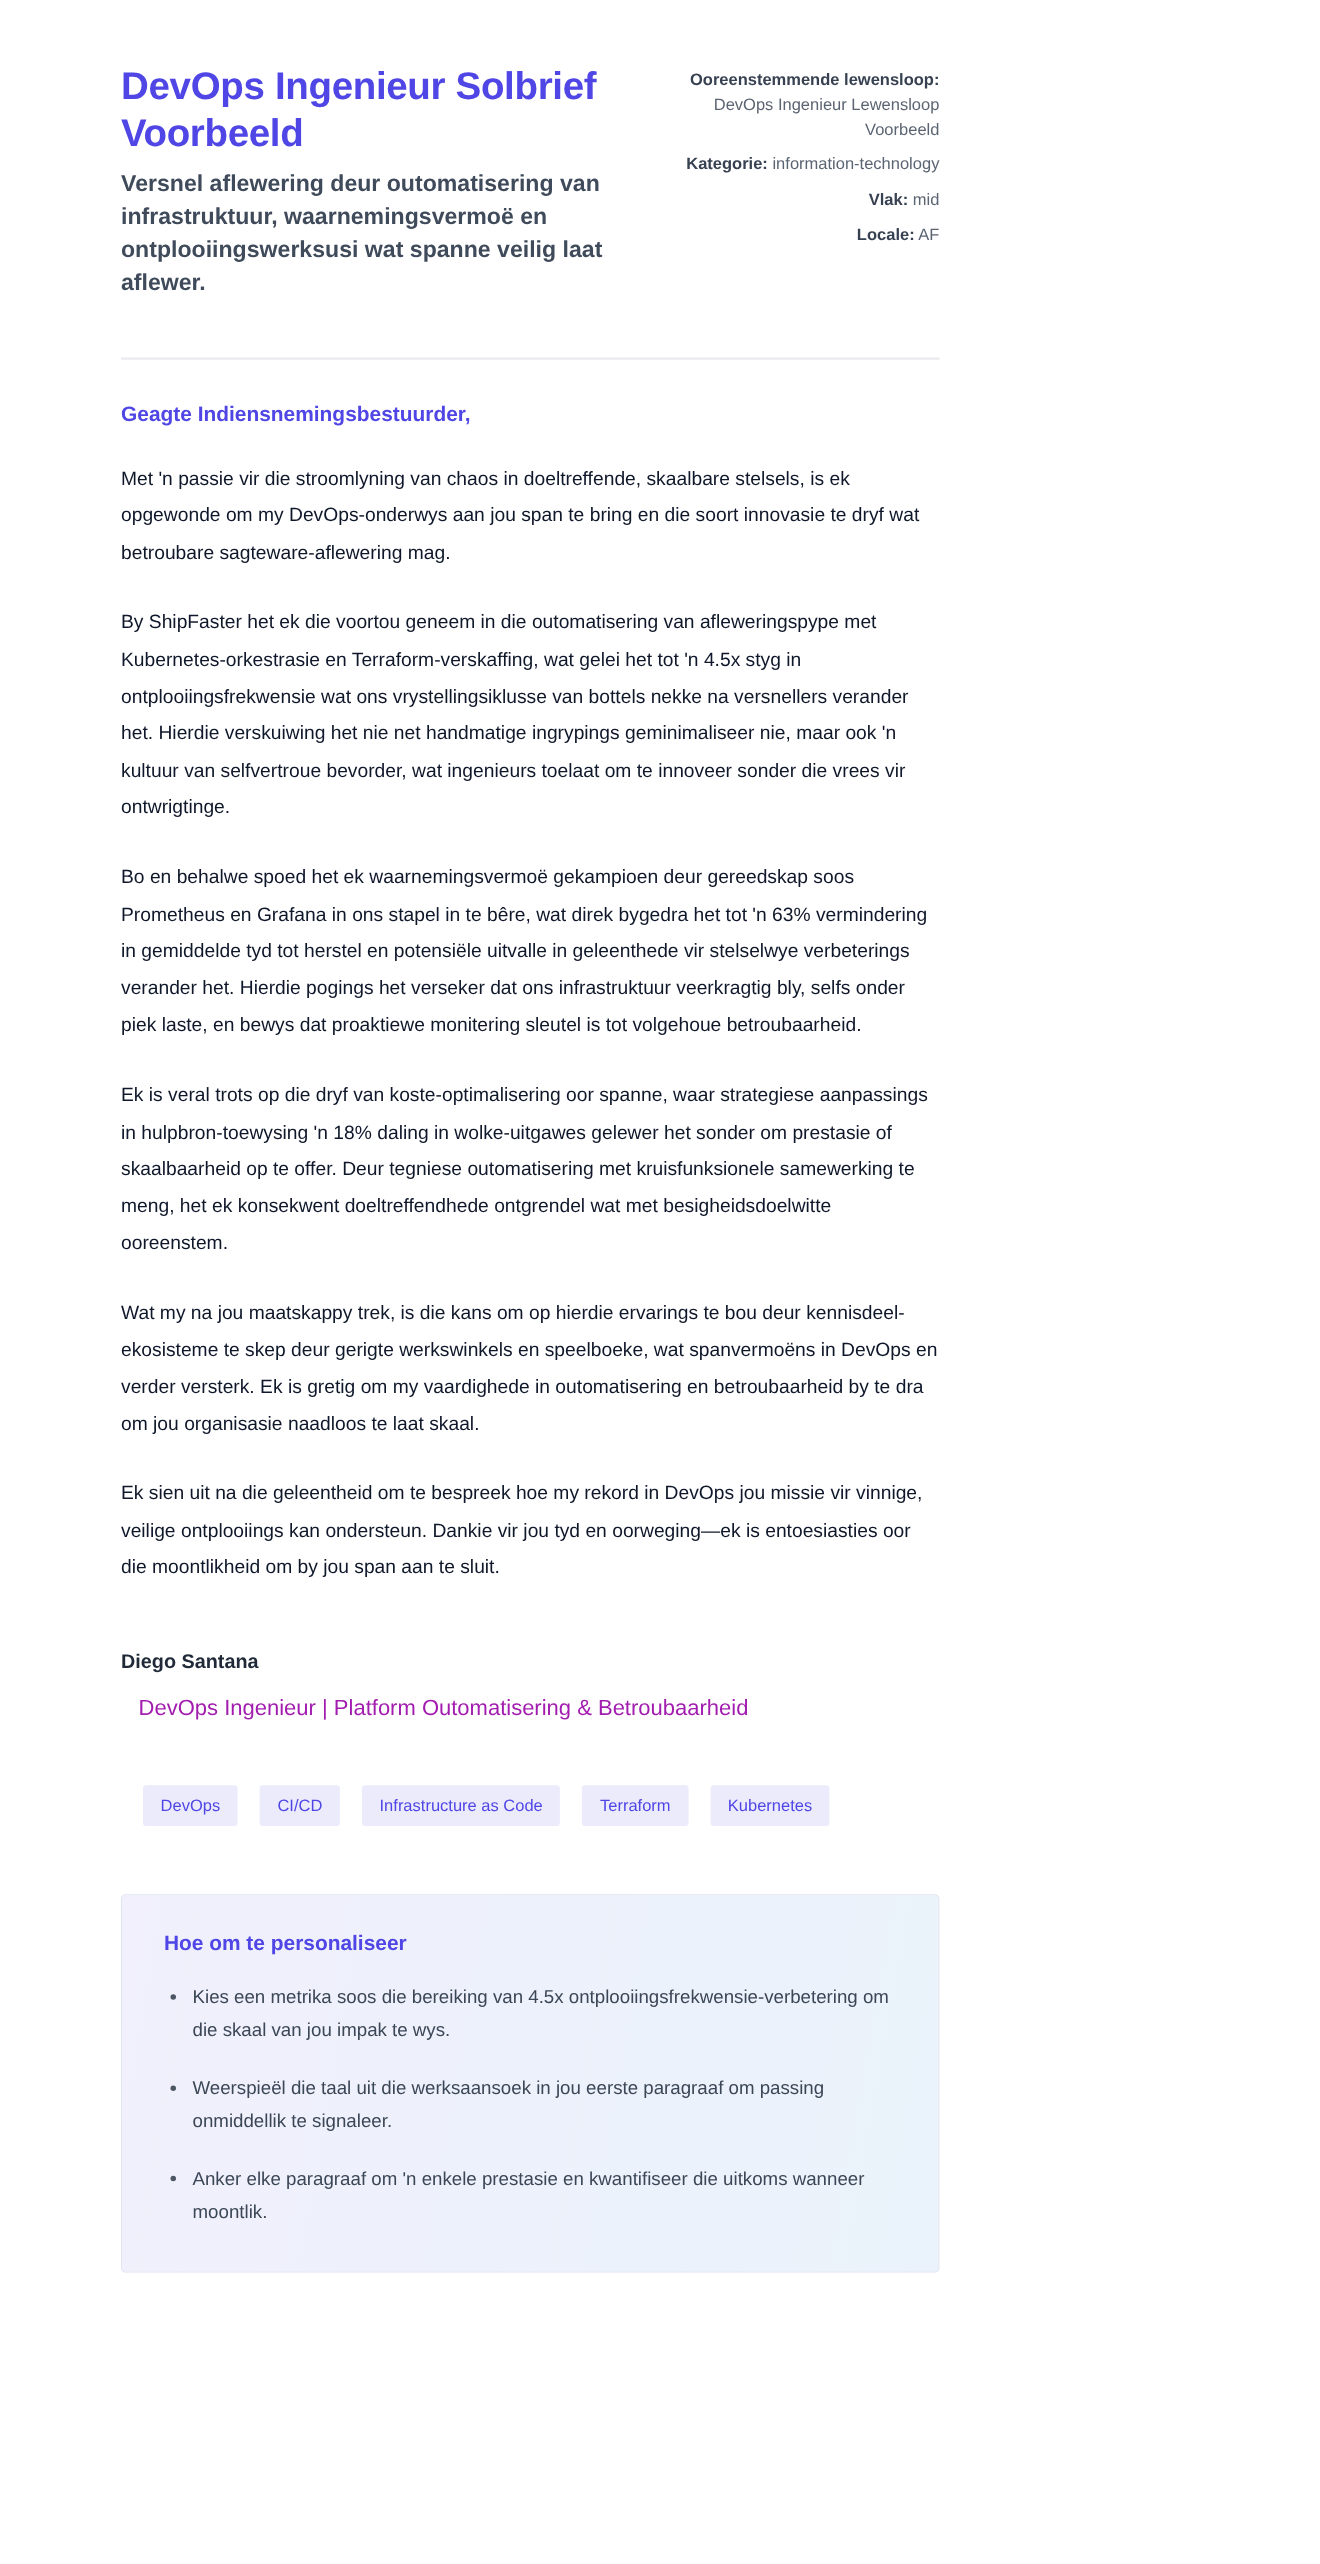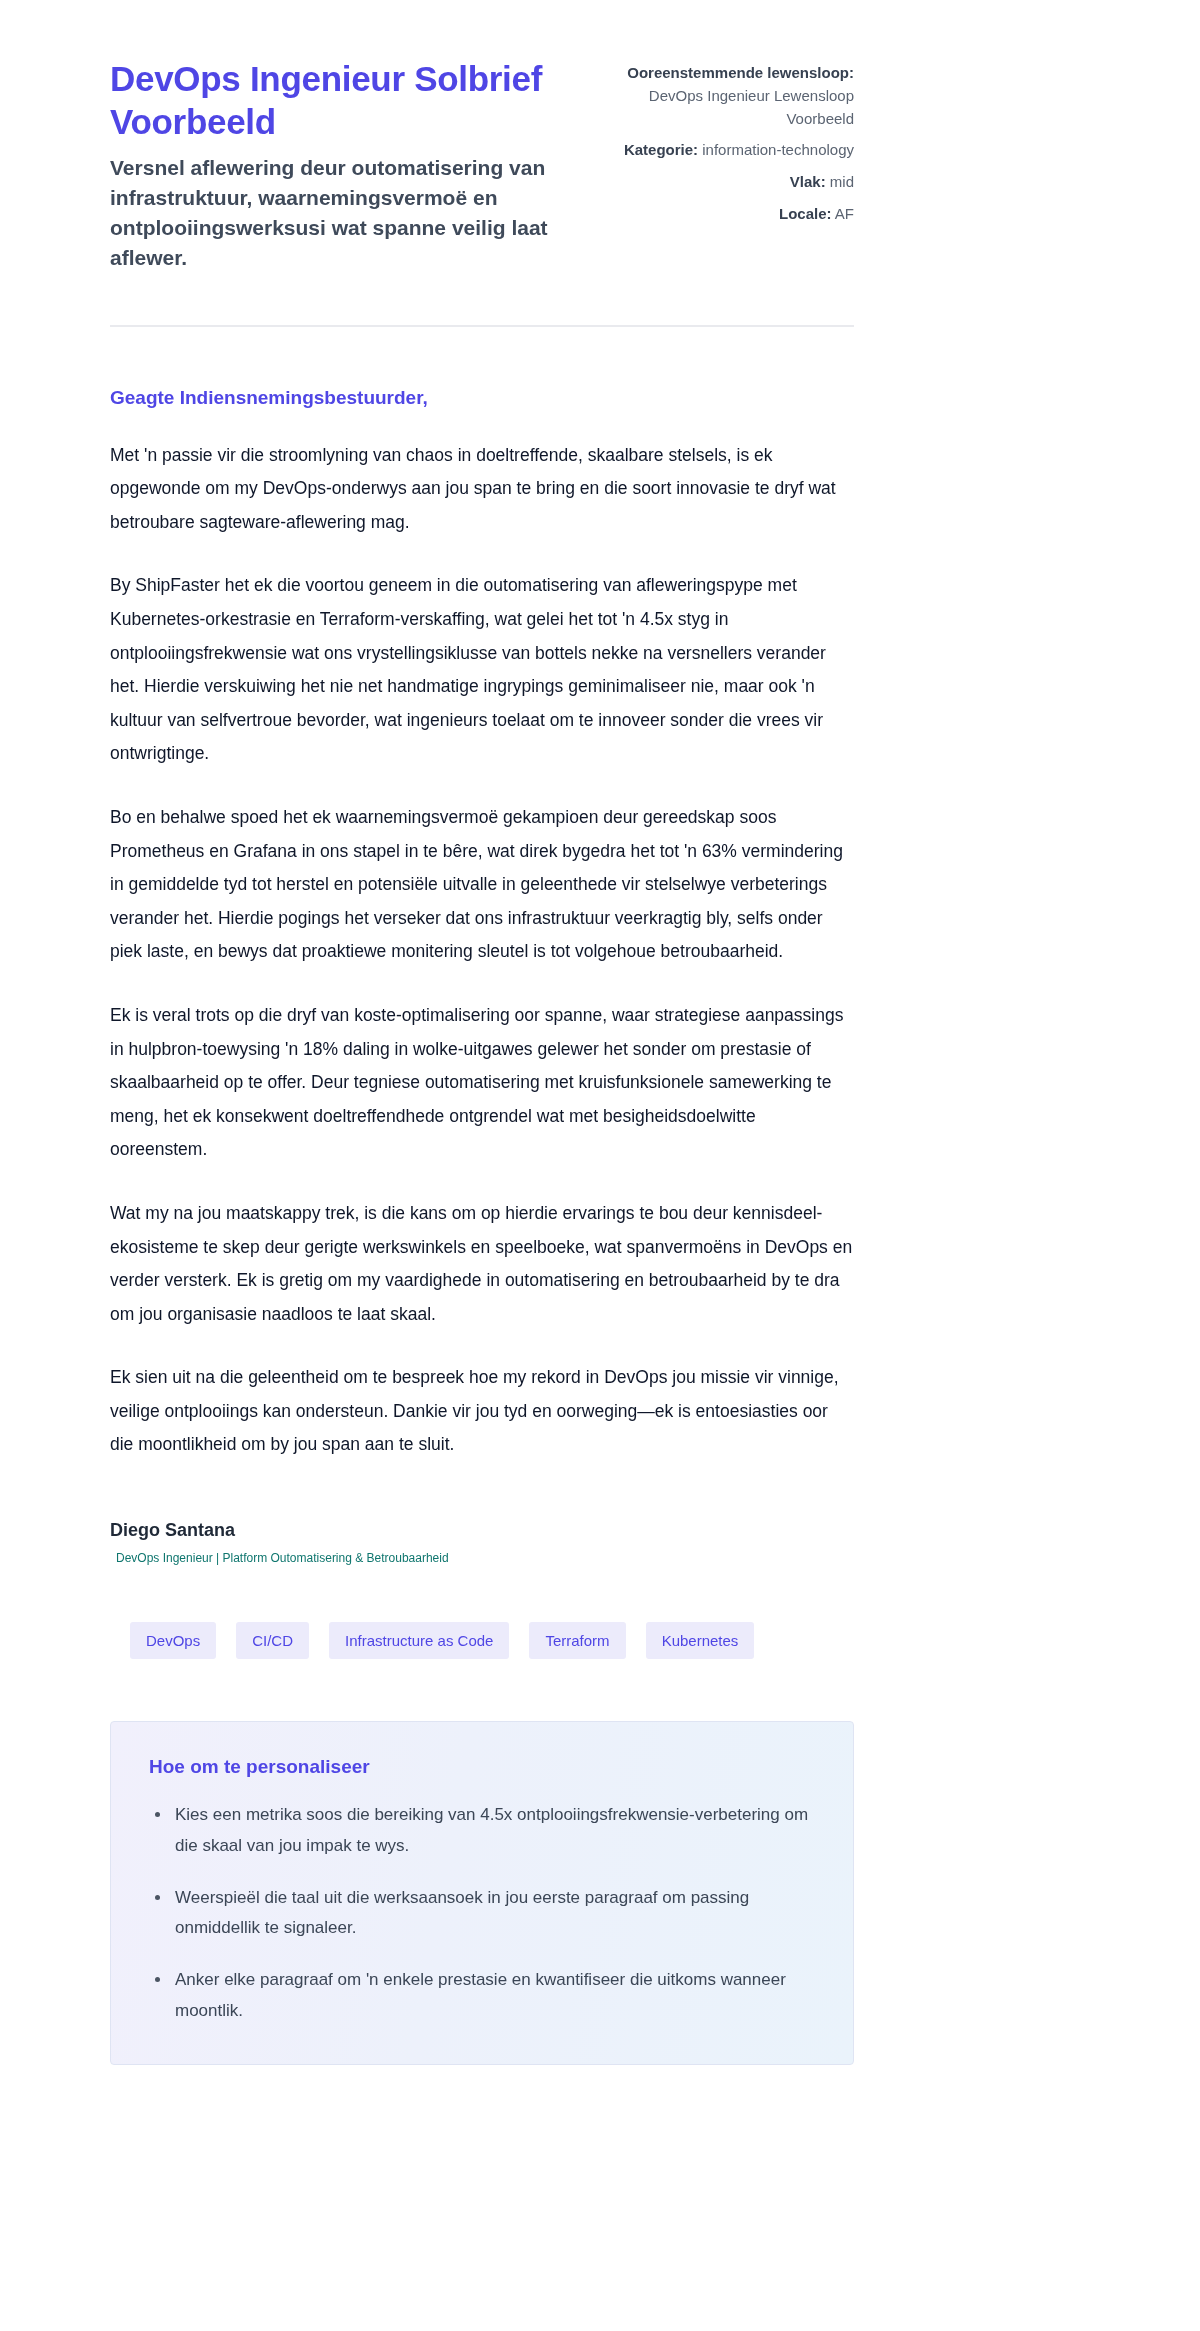--- a/index.html
+++ b/index.html
@@ -67,21 +67,21 @@
   }
   .meta-value { color: #5b6472; }
 
   .header-rule {
     margin: 52px 0 0 0;
     border: 0;
     border-top: 2px solid #e9eaee;
   }
 
   
-  .letter { padding-top: 60px; }
+  .letter { padding-top: 40px; }
 
   .salutation {
     margin: 0 0 30px 0;
     font-size: 19px;
     font-weight: 700;
     color: #4f46e5;
   }
 
   .para {
     margin: 0 0 30px 0;
@@ -92,23 +92,23 @@
 
   
   .signature { margin-top: 58px; }
   .sig-name {
     margin: 0 0 8px 0;
     font-size: 18px;
     font-weight: 700;
     color: #1f2937;
   }
   .sig-role {
-    margin: 6px;
-    font-size: 12px;
-    color: #0f766e;
+    margin: 16px;
+    font-size: 20px;
+    color: #a21caf;
     line-height: 1.6;
   }
 
   
   .tag-list {
     display: flex;
     flex-wrap: wrap;
     gap: 20px;
     margin-top: 54px;
     margin-left: 20px;

